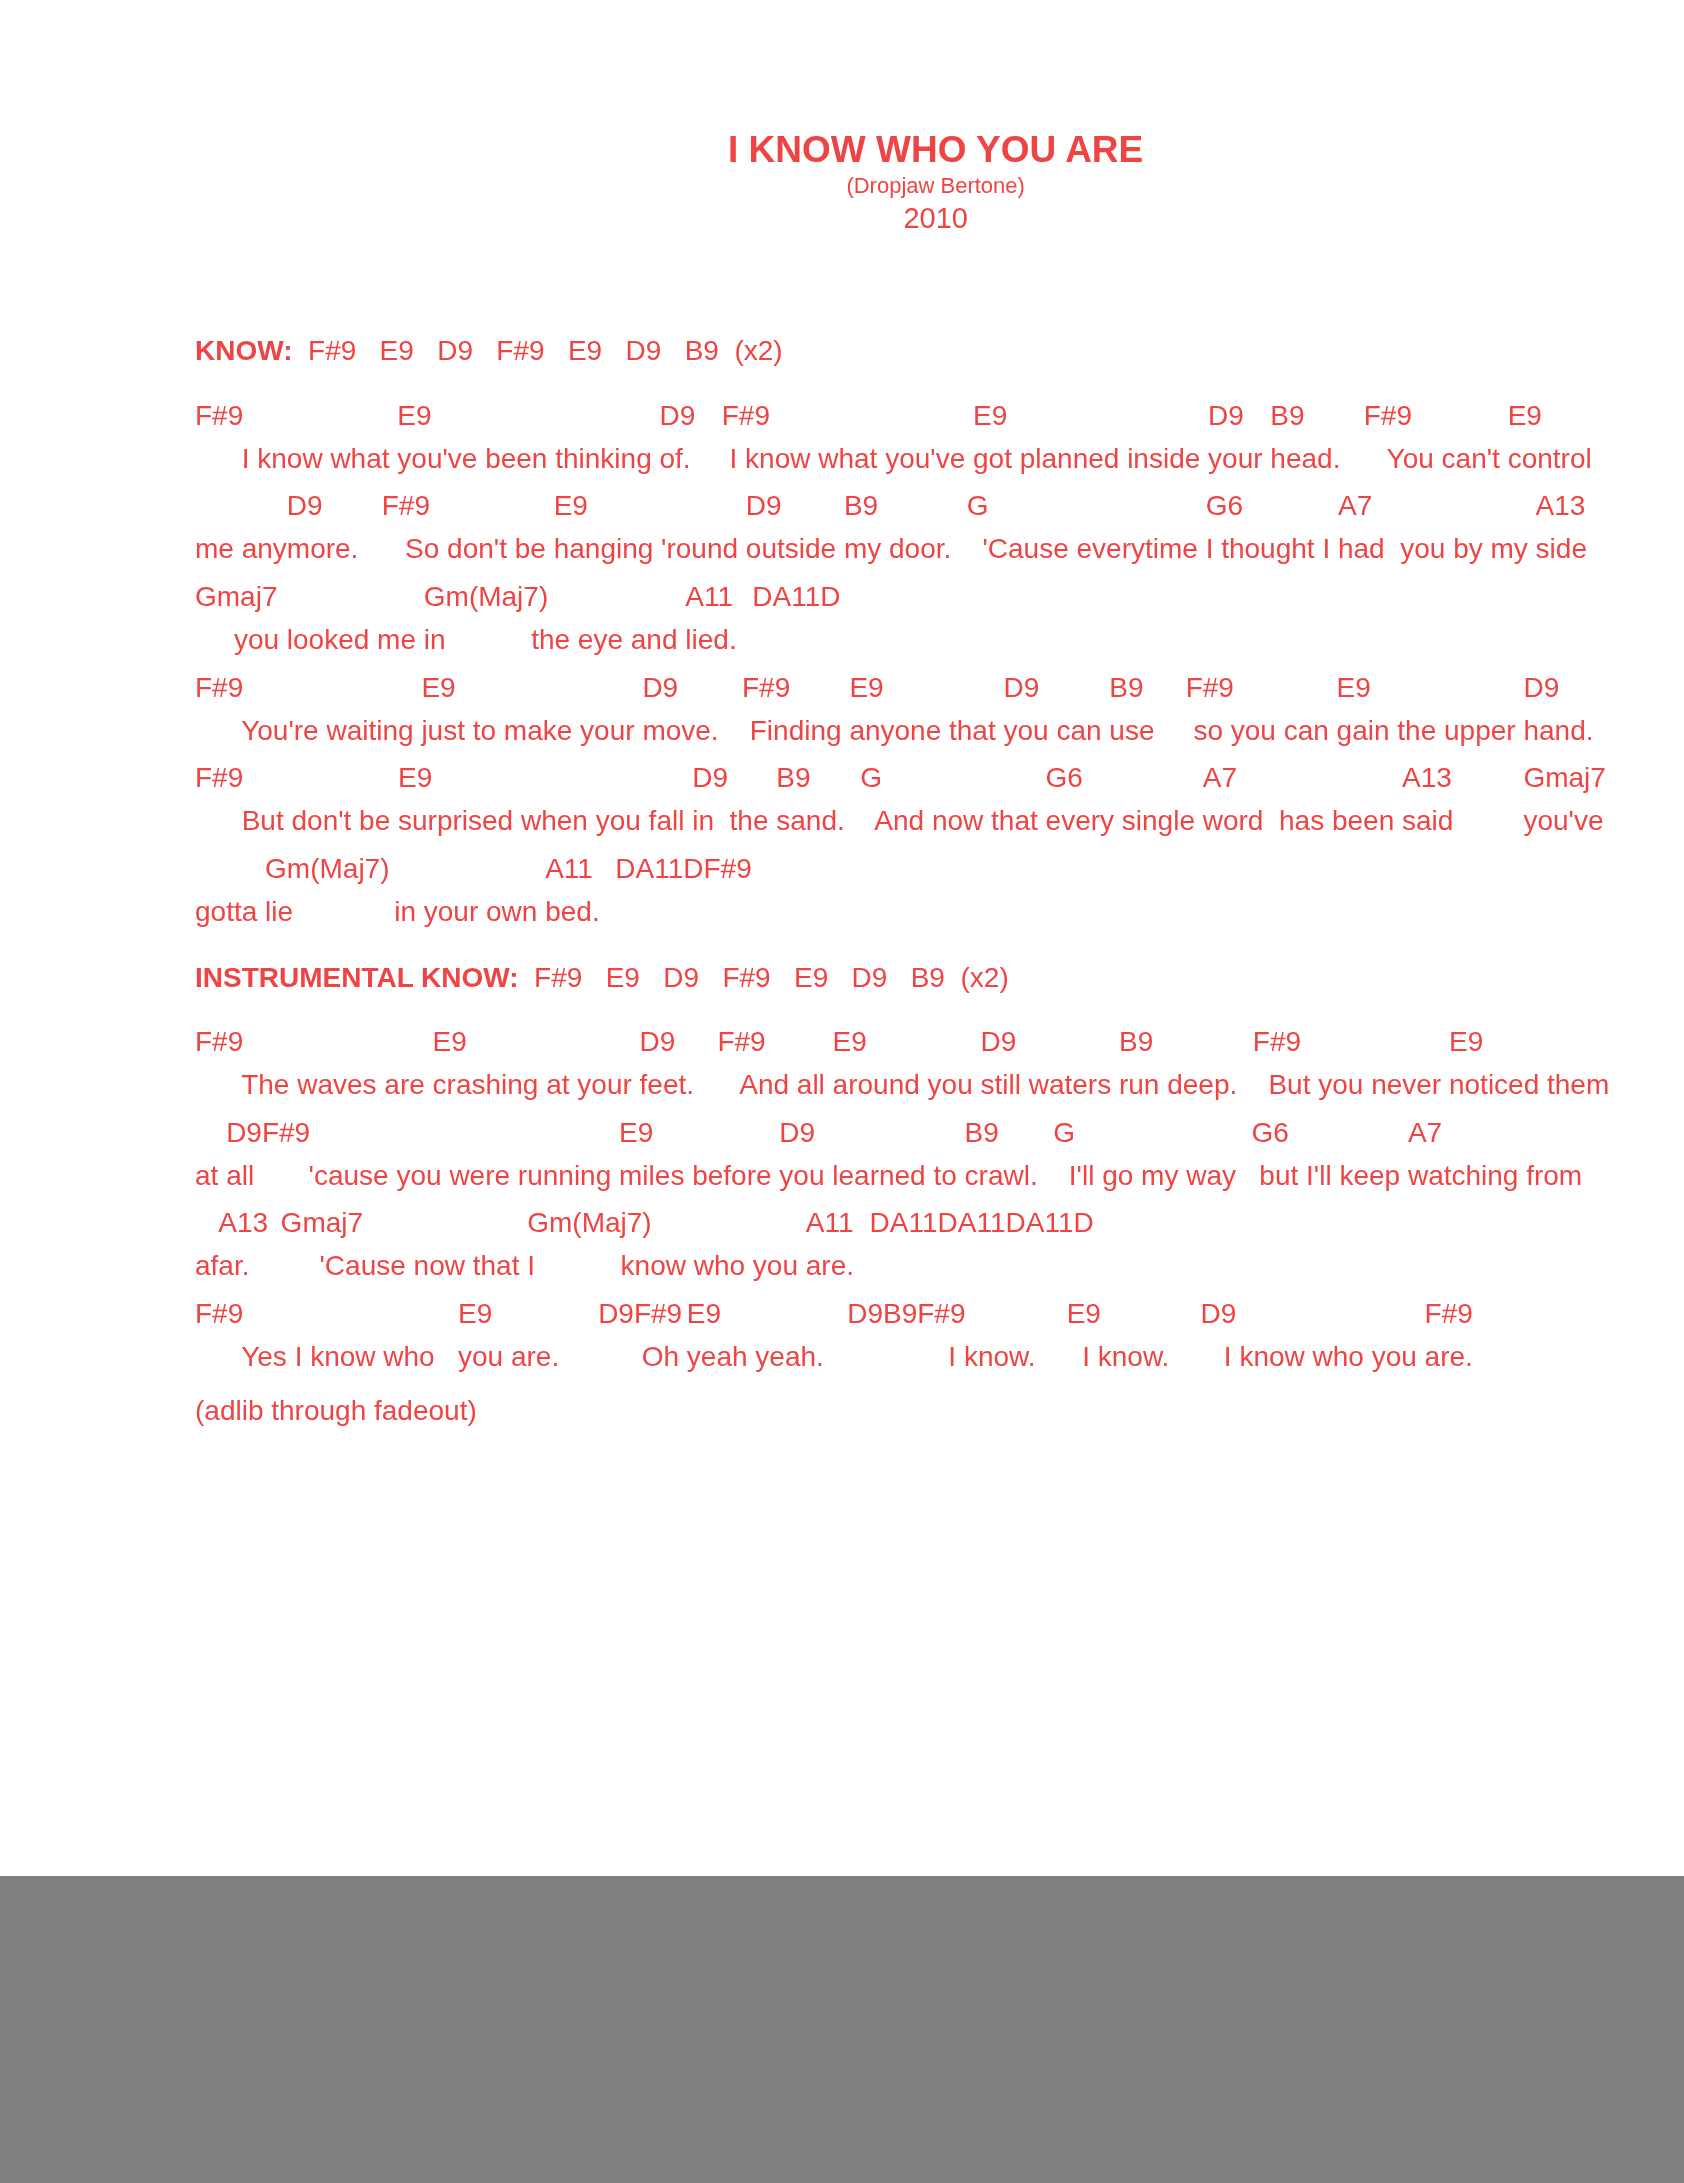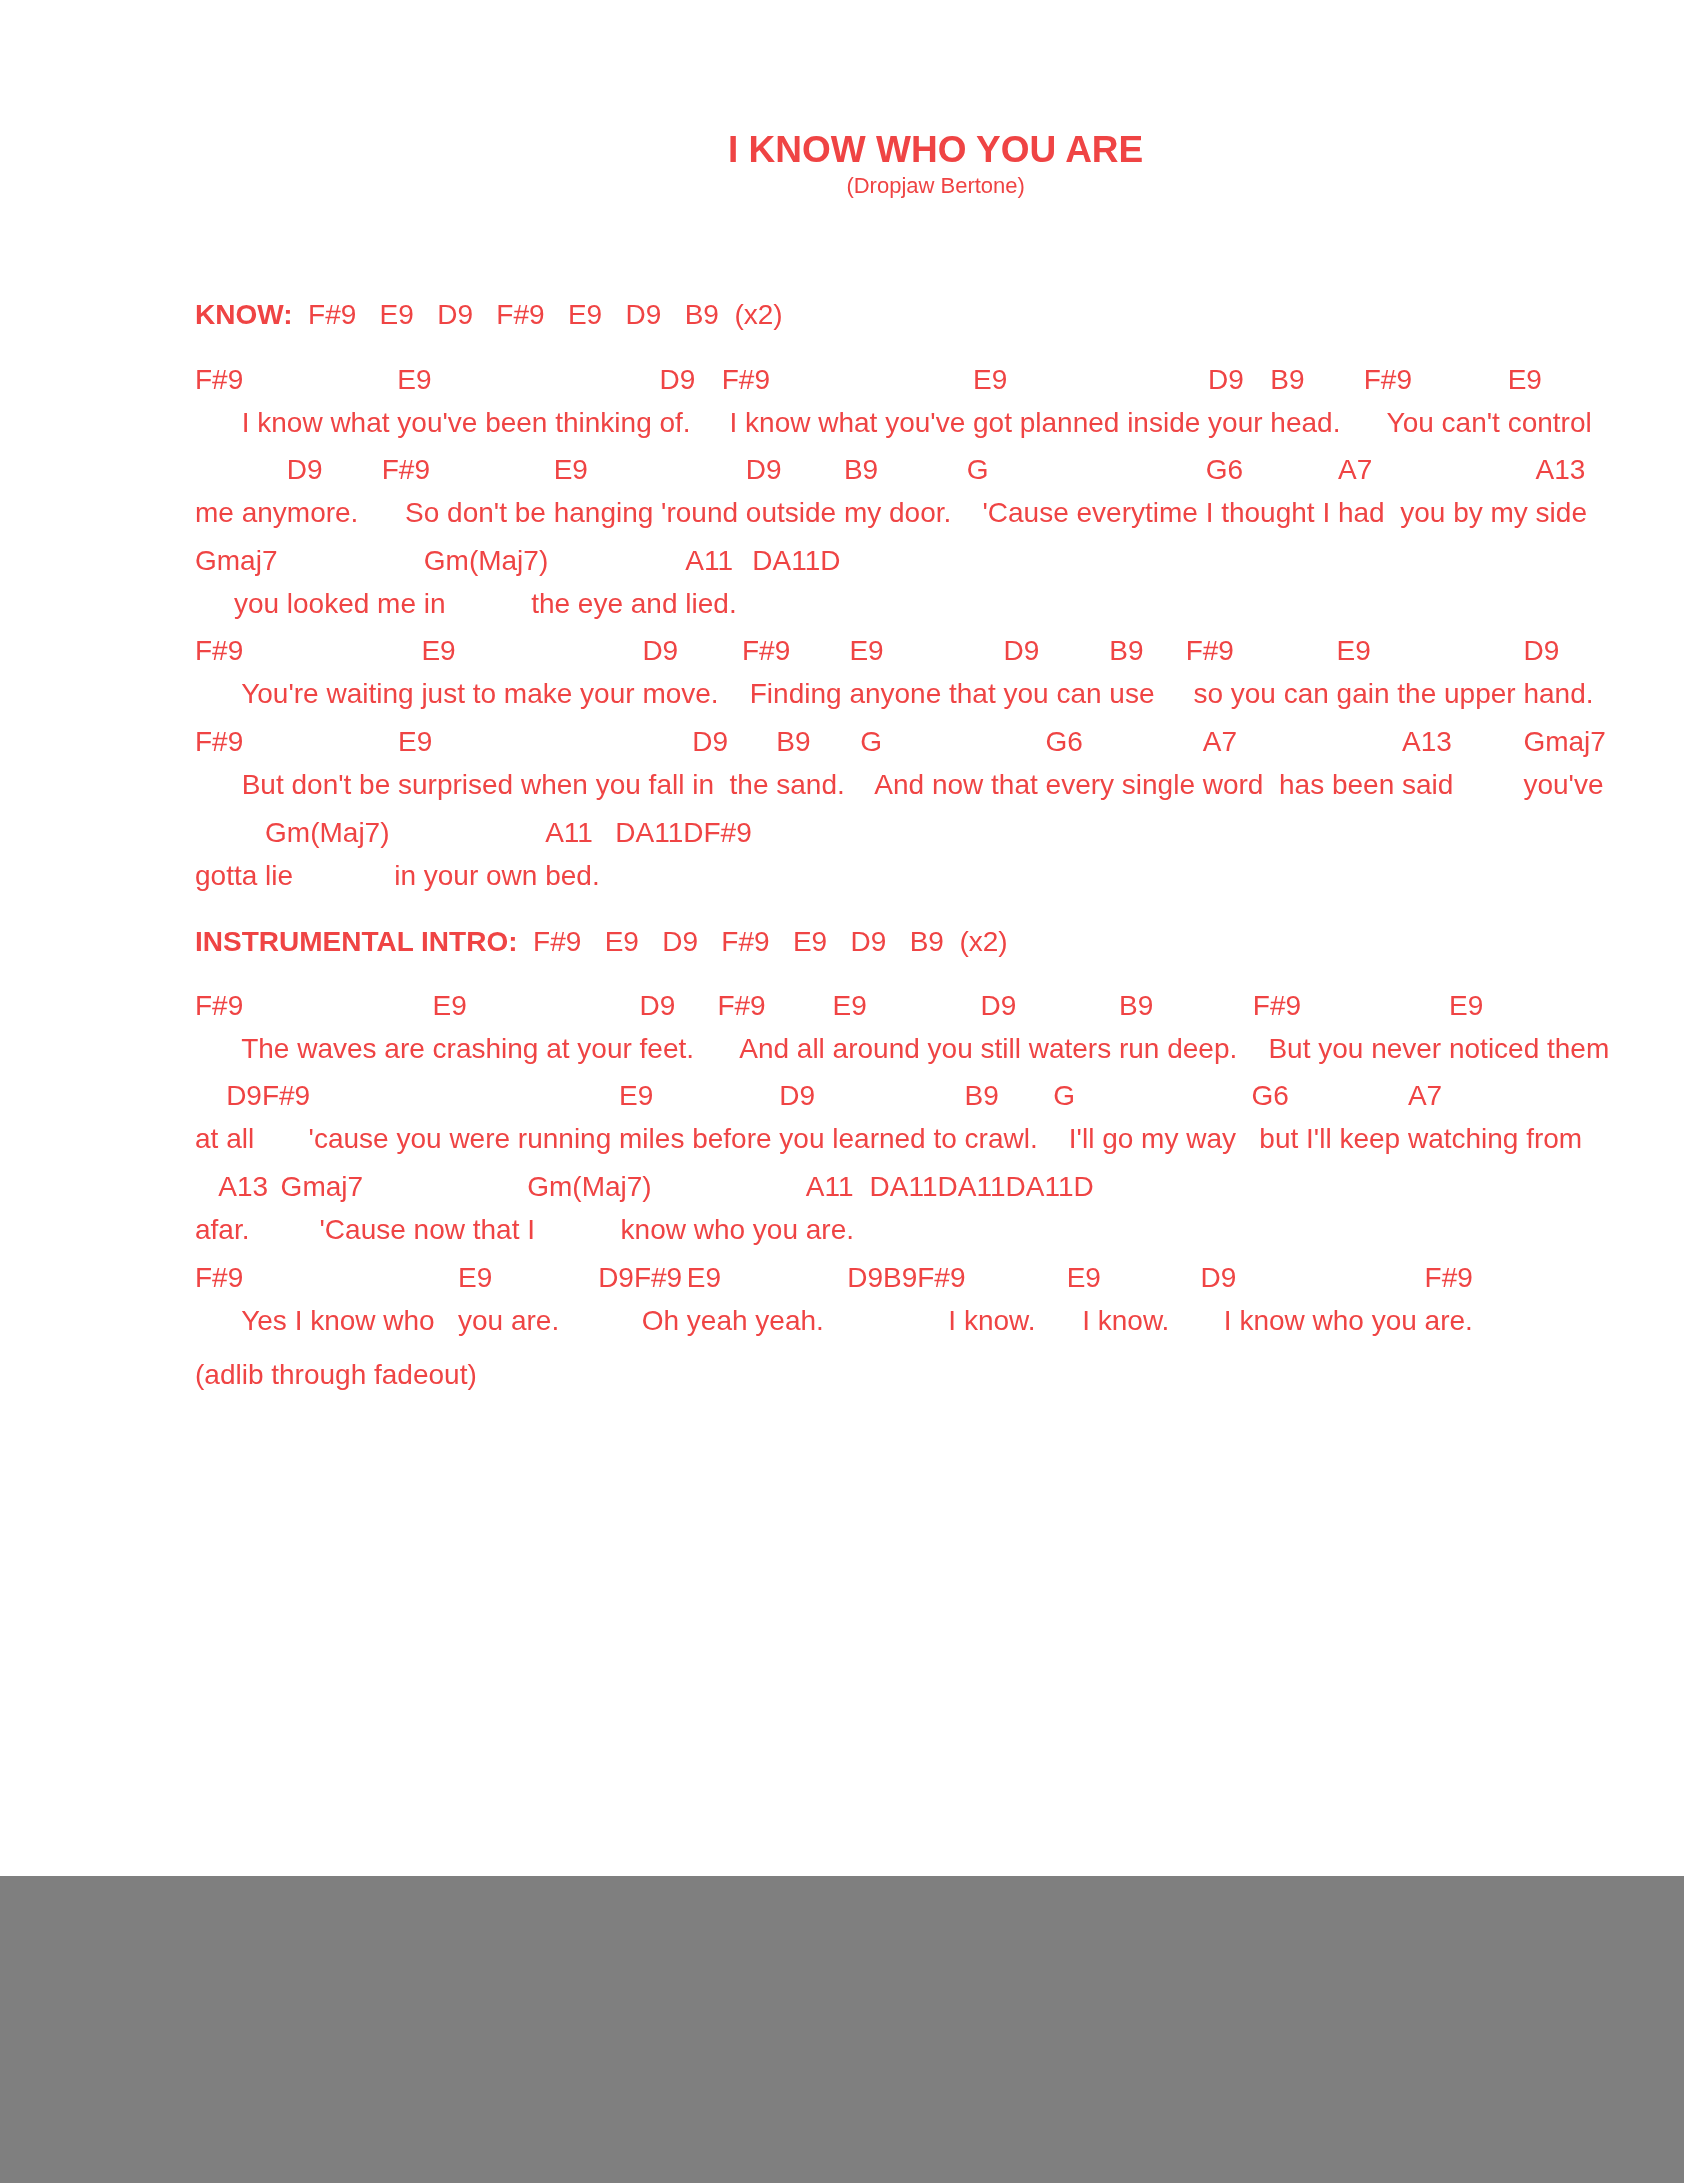--- a/index.html
+++ b/index.html
@@ -66,31 +66,32 @@
   }
 </style>
 </head>
 <body>
 
 <div class="page">
 
   <div class="song-header">
     <h1 class="song-title">I KNOW WHO YOU ARE</h1>
     <div class="song-artist">(Dropjaw Bertone)</div>
+    <div class="song-year">2010</div>
   </div>
 
   <div id="sections">
       <div class="section-line"><span class="section-label">KNOW:</span><span class="section-chords">  F#9   E9   D9   F#9   E9   D9   B9  (x2)</span></div>
       <div class="system"><span class="pair"><span class="chord">F#9</span><span class="lyric">      I know what </span></span><span class="pair"><span class="chord">E9</span><span class="lyric">you've been thinking </span></span><span class="pair"><span class="chord">D9</span><span class="lyric">of.    </span></span><span class="pair"><span class="chord">F#9</span><span class="lyric"> I know what you've </span></span><span class="pair"><span class="chord">E9</span><span class="lyric">got planned inside </span></span><span class="pair"><span class="chord">D9</span><span class="lyric">your </span></span><span class="pair"><span class="chord">B9</span><span class="lyric">head.   </span></span><span class="pair"><span class="chord">F#9</span><span class="lyric">   You can't </span></span><span class="pair"><span class="chord">E9</span><span class="lyric">control</span></span></div>
       <div class="system"><span class="pair"><span class="chord"> </span><span class="lyric">me any</span></span><span class="pair"><span class="chord">D9</span><span class="lyric">more.   </span></span><span class="pair"><span class="chord">F#9</span><span class="lyric">   So don't be </span></span><span class="pair"><span class="chord">E9</span><span class="lyric">hanging 'round </span></span><span class="pair"><span class="chord">D9</span><span class="lyric">outside </span></span><span class="pair"><span class="chord">B9</span><span class="lyric">my door.  </span></span><span class="pair"><span class="chord">G</span><span class="lyric">  'Cause everytime </span></span><span class="pair"><span class="chord">G6</span><span class="lyric">I thought I </span></span><span class="pair"><span class="chord">A7</span><span class="lyric">had  you by my </span></span><span class="pair"><span class="chord">A13</span><span class="lyric">side</span></span></div>
       <div class="system"><span class="pair"><span class="chord">Gmaj7</span><span class="lyric">     you looked me </span></span><span class="pair"><span class="chord">Gm(Maj7)</span><span class="lyric">in           the eye and </span></span><span class="pair"><span class="chord">A11</span><span class="lyric">lied.  </span></span><span class="pair"><span class="chord">D</span><span class="lyric">  </span></span><span class="pair"><span class="chord">A11</span><span class="lyric">  </span></span><span class="pair"><span class="chord">D</span><span class="lyric"> </span></span></div>
       <div class="system"><span class="pair"><span class="chord">F#9</span><span class="lyric">      You're waiting </span></span><span class="pair"><span class="chord">E9</span><span class="lyric">just to make your </span></span><span class="pair"><span class="chord">D9</span><span class="lyric">move.   </span></span><span class="pair"><span class="chord">F#9</span><span class="lyric"> Finding </span></span><span class="pair"><span class="chord">E9</span><span class="lyric">anyone that </span></span><span class="pair"><span class="chord">D9</span><span class="lyric">you can </span></span><span class="pair"><span class="chord">B9</span><span class="lyric">use    </span></span><span class="pair"><span class="chord">F#9</span><span class="lyric"> so you can </span></span><span class="pair"><span class="chord">E9</span><span class="lyric">gain the upper </span></span><span class="pair"><span class="chord">D9</span><span class="lyric">hand.</span></span></div>
       <div class="system"><span class="pair"><span class="chord">F#9</span><span class="lyric">      But don't be </span></span><span class="pair"><span class="chord">E9</span><span class="lyric">surprised when you fall </span></span><span class="pair"><span class="chord">D9</span><span class="lyric">in  the </span></span><span class="pair"><span class="chord">B9</span><span class="lyric">sand.  </span></span><span class="pair"><span class="chord">G</span><span class="lyric">  And now that </span></span><span class="pair"><span class="chord">G6</span><span class="lyric">every single </span></span><span class="pair"><span class="chord">A7</span><span class="lyric">word  has been </span></span><span class="pair"><span class="chord">A13</span><span class="lyric">said         </span></span><span class="pair"><span class="chord">Gmaj7</span><span class="lyric">you've</span></span></div>
       <div class="system"><span class="pair"><span class="chord"> </span><span class="lyric">gotta </span></span><span class="pair"><span class="chord">Gm(Maj7)</span><span class="lyric">lie             in your own </span></span><span class="pair"><span class="chord">A11</span><span class="lyric">bed.  </span></span><span class="pair"><span class="chord">D</span><span class="lyric">  </span></span><span class="pair"><span class="chord">A11</span><span class="lyric">  </span></span><span class="pair"><span class="chord">D</span><span class="lyric">  </span></span><span class="pair"><span class="chord">F#9</span><span class="lyric"> </span></span></div>
-      <div class="section-line"><span class="section-label">INSTRUMENTAL INTRO:</span><span class="section-chords">  F#9   E9   D9   F#9   E9   D9   B9  (x2)</span></div>
+      <div class="section-line"><span class="section-label">INSTRUMENTAL KNOW:</span><span class="section-chords">  F#9   E9   D9   F#9   E9   D9   B9  (x2)</span></div>
       <div class="system"><span class="pair"><span class="chord">F#9</span><span class="lyric">      The waves are </span></span><span class="pair"><span class="chord">E9</span><span class="lyric">crashing at your </span></span><span class="pair"><span class="chord">D9</span><span class="lyric">feet.   </span></span><span class="pair"><span class="chord">F#9</span><span class="lyric">   And all </span></span><span class="pair"><span class="chord">E9</span><span class="lyric">around you </span></span><span class="pair"><span class="chord">D9</span><span class="lyric">still waters </span></span><span class="pair"><span class="chord">B9</span><span class="lyric">run deep.  </span></span><span class="pair"><span class="chord">F#9</span><span class="lyric">  But you never </span></span><span class="pair"><span class="chord">E9</span><span class="lyric">noticed them</span></span></div>
       <div class="system"><span class="pair"><span class="chord"> </span><span class="lyric">at </span></span><span class="pair"><span class="chord">D9</span><span class="lyric">all </span></span><span class="pair"><span class="chord">F#9</span><span class="lyric">      'cause you were running </span></span><span class="pair"><span class="chord">E9</span><span class="lyric">miles before </span></span><span class="pair"><span class="chord">D9</span><span class="lyric">you learned to </span></span><span class="pair"><span class="chord">B9</span><span class="lyric">crawl.  </span></span><span class="pair"><span class="chord">G</span><span class="lyric">  I'll go my way  </span></span><span class="pair"><span class="chord">G6</span><span class="lyric"> but I'll keep </span></span><span class="pair"><span class="chord">A7</span><span class="lyric">watching from</span></span></div>
       <div class="system"><span class="pair"><span class="chord"> </span><span class="lyric">af</span></span><span class="pair"><span class="chord">A13</span><span class="lyric">ar.    </span></span><span class="pair"><span class="chord">Gmaj7</span><span class="lyric">     'Cause now that </span></span><span class="pair"><span class="chord">Gm(Maj7)</span><span class="lyric">I           know who you </span></span><span class="pair"><span class="chord">A11</span><span class="lyric">are.  </span></span><span class="pair"><span class="chord">D</span><span class="lyric">  </span></span><span class="pair"><span class="chord">A11</span><span class="lyric">  </span></span><span class="pair"><span class="chord">D</span><span class="lyric">  </span></span><span class="pair"><span class="chord">A11</span><span class="lyric">  </span></span><span class="pair"><span class="chord">D</span><span class="lyric">  </span></span><span class="pair"><span class="chord">A11</span><span class="lyric">  </span></span><span class="pair"><span class="chord">D</span><span class="lyric"> </span></span></div>
       <div class="system"><span class="pair"><span class="chord">F#9</span><span class="lyric">      Yes I know who   </span></span><span class="pair"><span class="chord">E9</span><span class="lyric">you are.     </span></span><span class="pair"><span class="chord">D9</span><span class="lyric">  </span></span><span class="pair"><span class="chord">F#9</span><span class="lyric"> Oh </span></span><span class="pair"><span class="chord">E9</span><span class="lyric">yeah yeah.   </span></span><span class="pair"><span class="chord">D9</span><span class="lyric">  </span></span><span class="pair"><span class="chord">B9</span><span class="lyric"> </span></span><span class="pair"><span class="chord">F#9</span><span class="lyric">    I know.    </span></span><span class="pair"><span class="chord">E9</span><span class="lyric">  I know.    </span></span><span class="pair"><span class="chord">D9</span><span class="lyric">   I know who you </span></span><span class="pair"><span class="chord">F#9</span><span class="lyric">are.</span></span></div>
     </div>
 
   <div class="outro-note">(adlib through fadeout)</div>
 
 </div>
 

